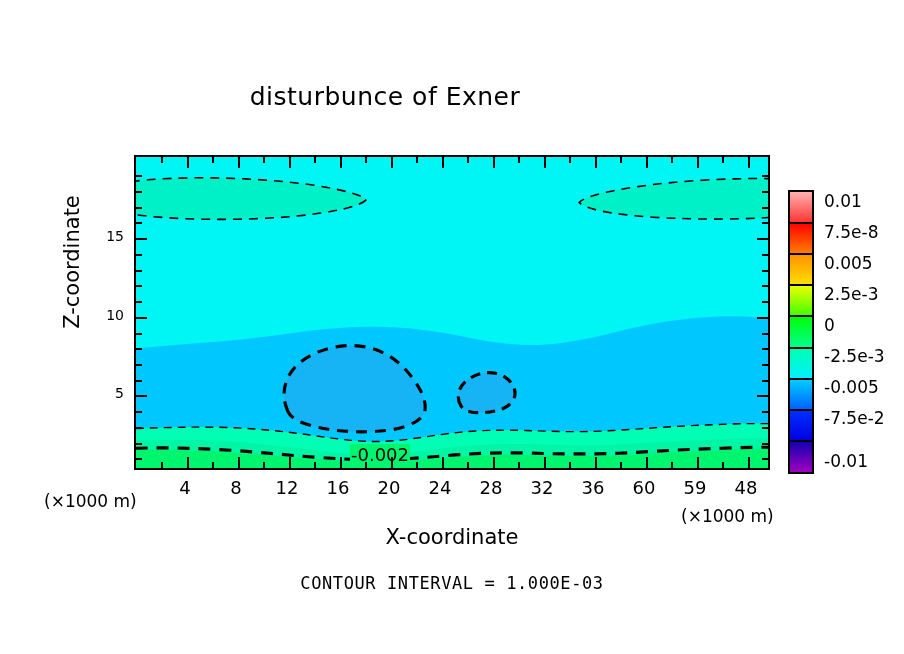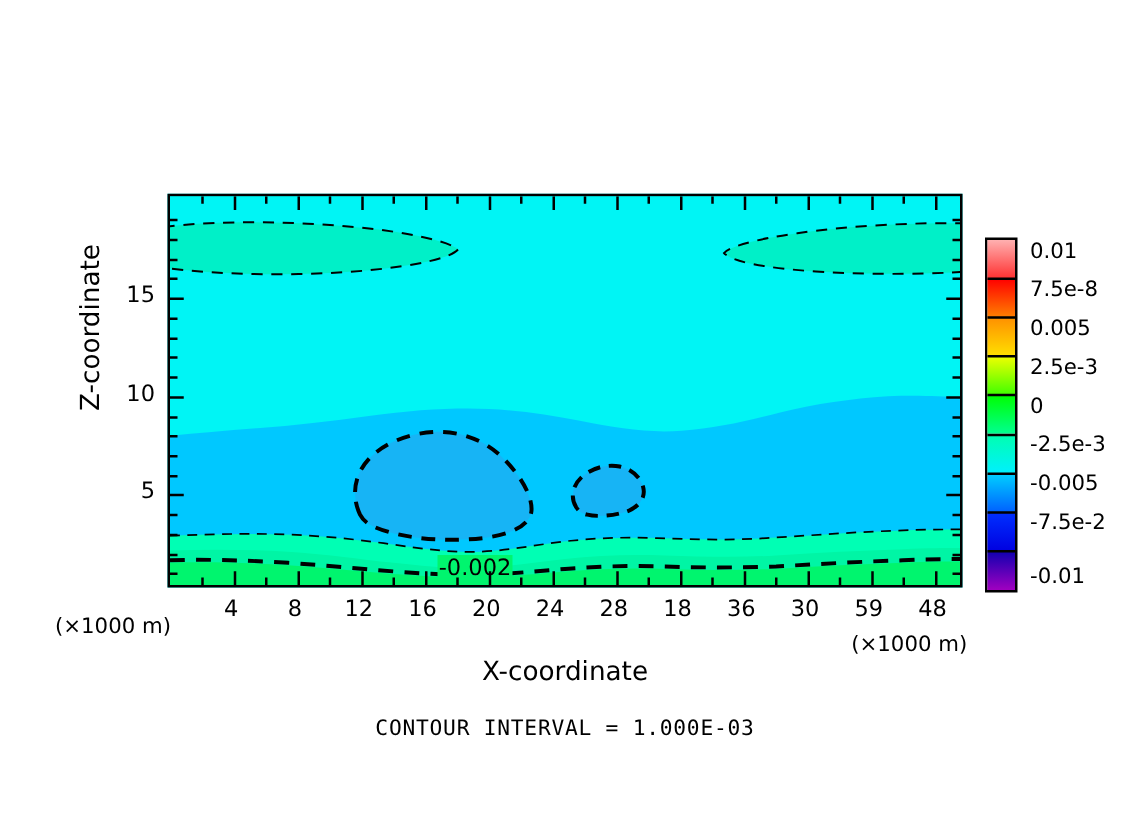--- a/index.html
+++ b/index.html
@@ -76,21 +76,21 @@
   .xlabel-num {
     position: absolute;
     font-size: 18px;
     color: #000;
     transform: translateX(-50%);
     white-space: nowrap;
     font-family: "DejaVu Sans", sans-serif;
   }
   .ylabel-num {
     position: absolute;
-    font-size: 18px;
+    font-size: 14px;
     color: #000;
     transform: translateY(-50%);
     text-align: right;
     white-space: nowrap;
     font-family: "DejaVu Sans", sans-serif;
   }
 
   .axis-title-x {
     position: absolute;
     left: 134px;
@@ -184,20 +184,21 @@
     color: #000;
     white-space: nowrap;
     font-family: "DejaVu Sans", sans-serif;
   }
 </style>
 </head>
 <body>
 
 <div class="plot-root">
 
+  <div class="chart-title">disturbunce of Exner</div>
 
   <div class="plot-frame">
     <svg class="plot-svg" viewBox="0 0 636 315" preserveAspectRatio="none">
       <defs>
         <clipPath id="plotclip">
           <rect x="0" y="0" width="636" height="315"></rect>
         </clipPath>
       </defs>
 
       <g clip-path="url(#plotclip)">
@@ -365,23 +366,23 @@
     <div class="tick-y minor right" style="top:301px;"></div>
   </div>
 
   <div class="xlabel-num" style="left:185px; top:477px;">4</div>
   <div class="xlabel-num" style="left:236px; top:477px;">8</div>
   <div class="xlabel-num" style="left:287px; top:477px;">12</div>
   <div class="xlabel-num" style="left:338px; top:477px;">16</div>
   <div class="xlabel-num" style="left:389px; top:477px;">20</div>
   <div class="xlabel-num" style="left:440px; top:477px;">24</div>
   <div class="xlabel-num" style="left:491px; top:477px;">28</div>
-  <div class="xlabel-num" style="left:542px; top:477px;">18</div>
+  <div class="xlabel-num" style="left:542px; top:477px;">32</div>
   <div class="xlabel-num" style="left:593px; top:477px;">36</div>
-  <div class="xlabel-num" style="left:644px; top:477px;">30</div>
+  <div class="xlabel-num" style="left:644px; top:477px;">60</div>
   <div class="xlabel-num" style="left:695px; top:477px;">59</div>
   <div class="xlabel-num" style="left:746px; top:477px;">48</div>
 
   <div class="ylabel-num" style="left:94px; top:236px; width:30px;">15</div>
   <div class="ylabel-num" style="left:94px; top:315px; width:30px;">10</div>
   <div class="ylabel-num" style="left:94px; top:393px; width:30px;">5</div>
 
   <div class="axis-title-x">X-coordinate</div>
   <div class="axis-title-y">Z-coordinate</div>
 

